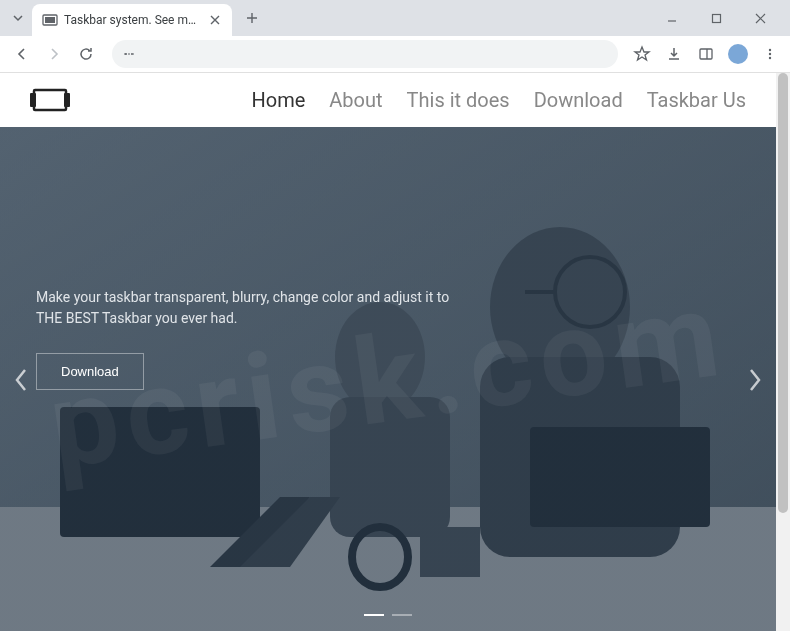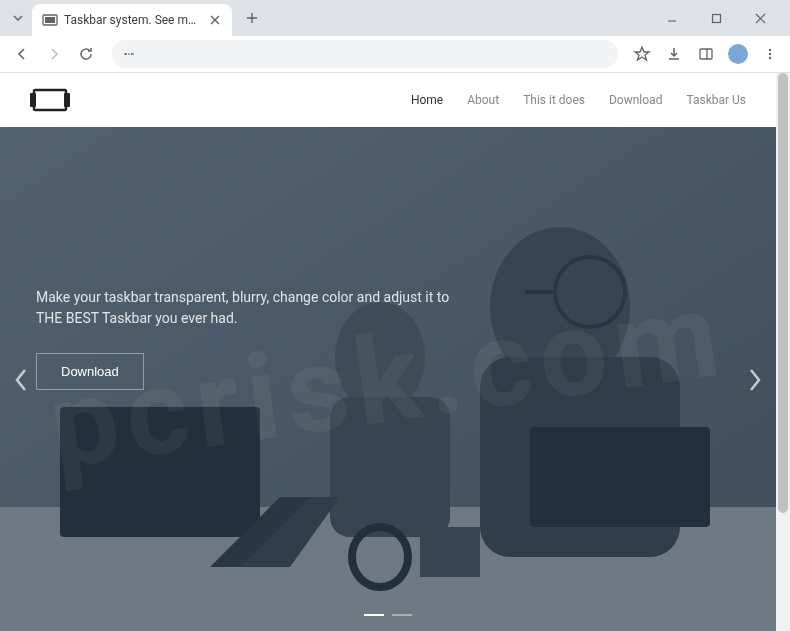--- a/index.html
+++ b/index.html
@@ -174,21 +174,21 @@
     .logo {
       width: 40px;
       height: 28px;
     }
     .nav {
       margin-left: auto;
       display: flex;
       gap: 24px;
     }
     .nav-item {
-      font-size: 12px;
+      font-size: 20px;
       color: #888;
       cursor: pointer;
     }
     .nav-item.active { color: #333; }
     
     .hero {
       position: relative;
       height: calc(100% - 54px);
       background: linear-gradient(rgba(40,55,70,0.56), rgba(40,55,70,0.56));
       overflow: hidden;

